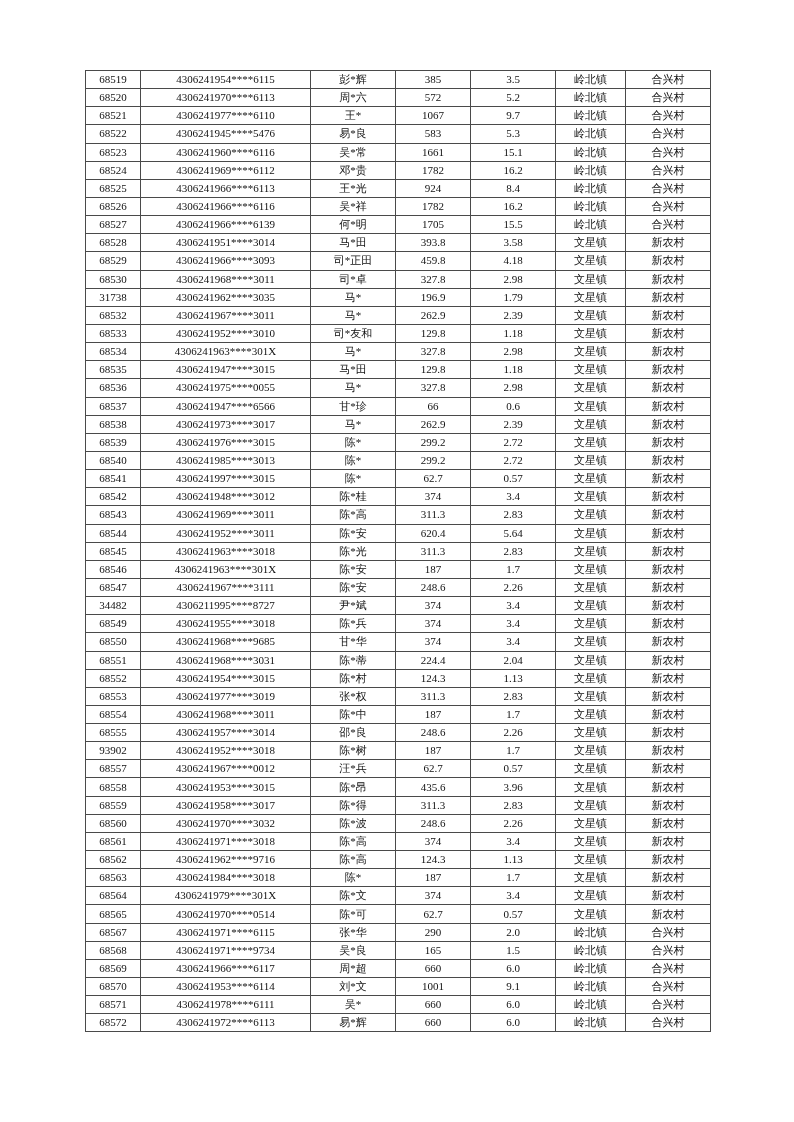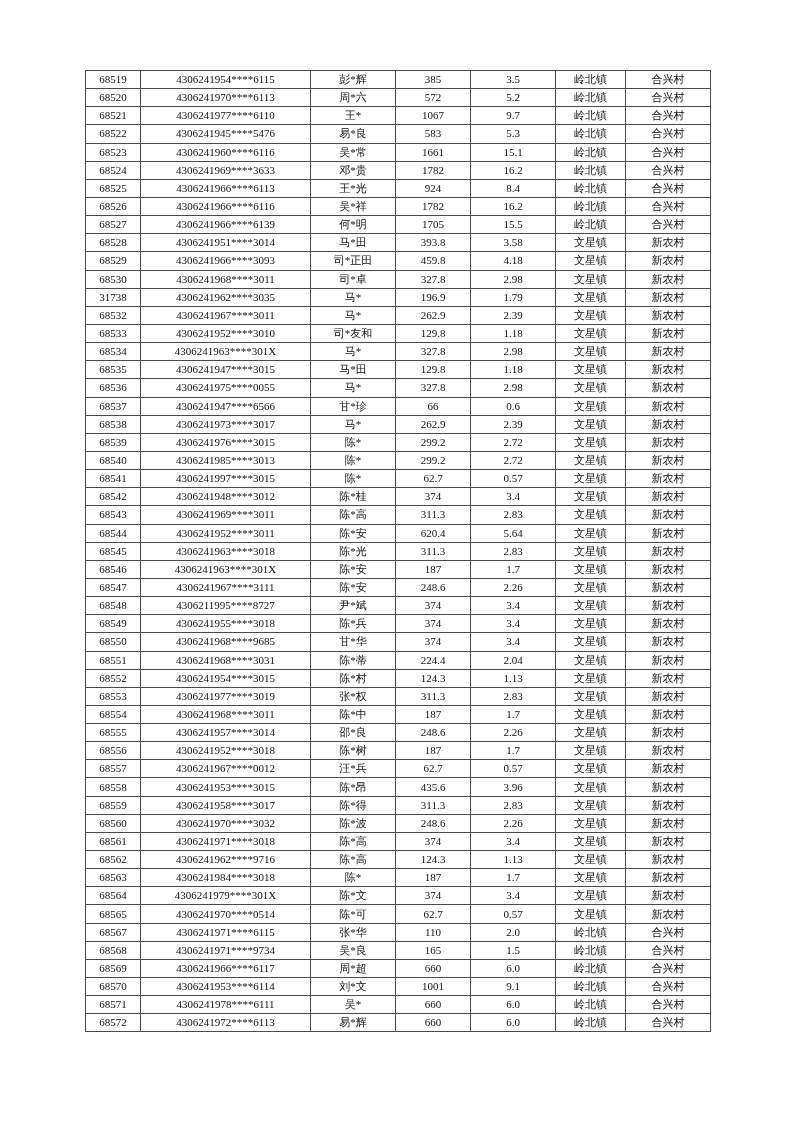--- a/index.html
+++ b/index.html
@@ -97,21 +97,21 @@
           <td>68523</td>
           <td>4306241960****6116</td>
           <td>吴*常</td>
           <td>1661</td>
           <td>15.1</td>
           <td>岭北镇</td>
           <td>合兴村</td>
         </tr>
         <tr>
           <td>68524</td>
-          <td>4306241969****3633</td>
+          <td>4306241969****6112</td>
           <td>邓*贵</td>
           <td>1782</td>
           <td>16.2</td>
           <td>岭北镇</td>
           <td>合兴村</td>
         </tr>
         <tr>
           <td>68525</td>
           <td>4306241966****6113</td>
           <td>王*光</td>
@@ -312,21 +312,21 @@
         <tr>
           <td>68547</td>
           <td>4306241967****3111</td>
           <td>陈*安</td>
           <td>248.6</td>
           <td>2.26</td>
           <td>文星镇</td>
           <td>新农村</td>
         </tr>
         <tr>
-          <td>68548</td>
+          <td>34482</td>
           <td>4306211995****8727</td>
           <td>尹*斌</td>
           <td>374</td>
           <td>3.4</td>
           <td>文星镇</td>
           <td>新农村</td>
         </tr>
         <tr>
           <td>68549</td>
           <td>4306241955****3018</td>
@@ -384,21 +384,21 @@
         <tr>
           <td>68555</td>
           <td>4306241957****3014</td>
           <td>邵*良</td>
           <td>248.6</td>
           <td>2.26</td>
           <td>文星镇</td>
           <td>新农村</td>
         </tr>
         <tr>
-          <td>68556</td>
+          <td>93902</td>
           <td>4306241952****3018</td>
           <td>陈*树</td>
           <td>187</td>
           <td>1.7</td>
           <td>文星镇</td>
           <td>新农村</td>
         </tr>
         <tr>
           <td>68557</td>
           <td>4306241967****0012</td>
@@ -477,21 +477,21 @@
           <td>陈*可</td>
           <td>62.7</td>
           <td>0.57</td>
           <td>文星镇</td>
           <td>新农村</td>
         </tr>
         <tr>
           <td>68567</td>
           <td>4306241971****6115</td>
           <td>张*华</td>
-          <td>110</td>
+          <td>290</td>
           <td>2.0</td>
           <td>岭北镇</td>
           <td>合兴村</td>
         </tr>
         <tr>
           <td>68568</td>
           <td>4306241971****9734</td>
           <td>吴*良</td>
           <td>165</td>
           <td>1.5</td>

